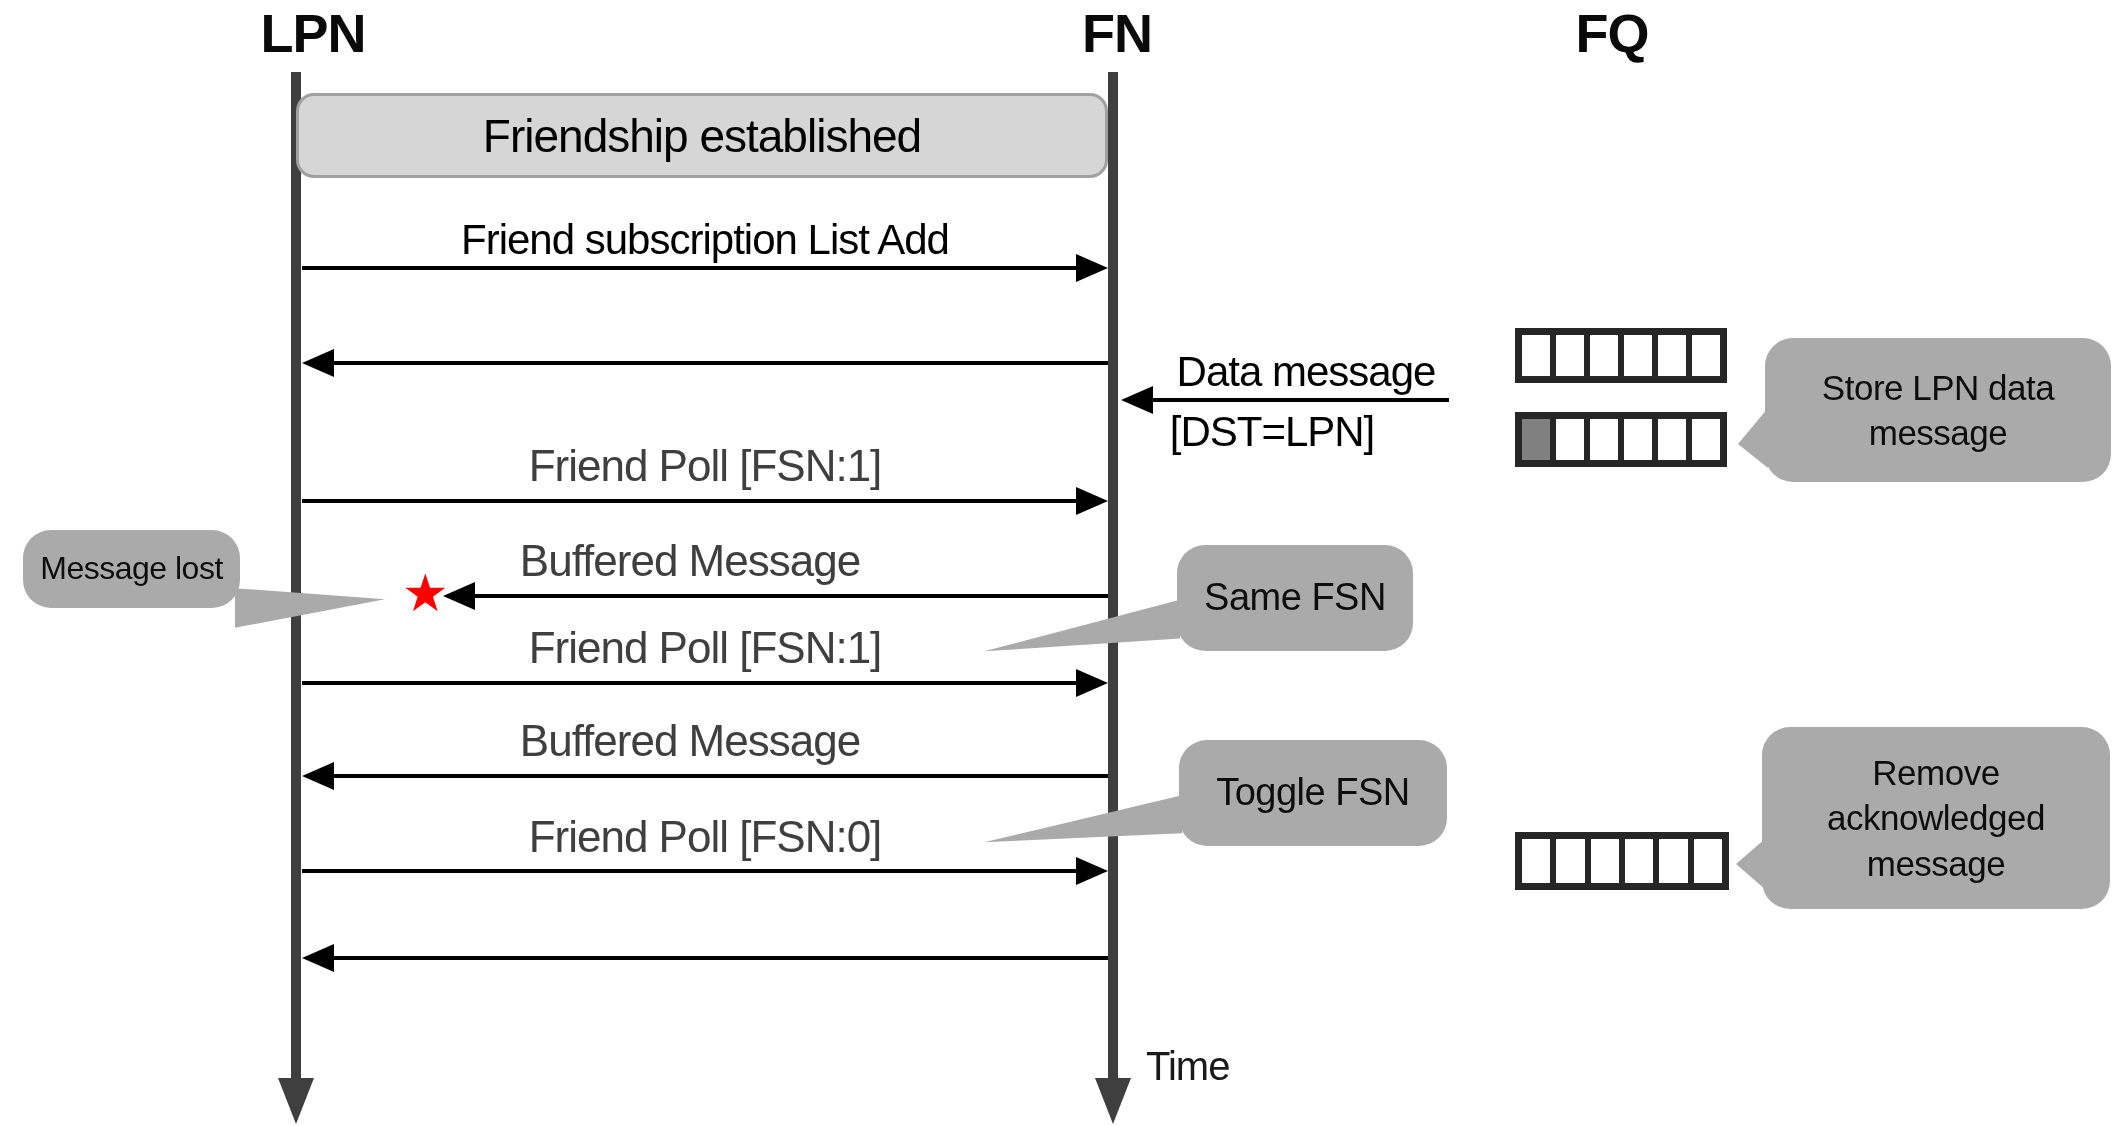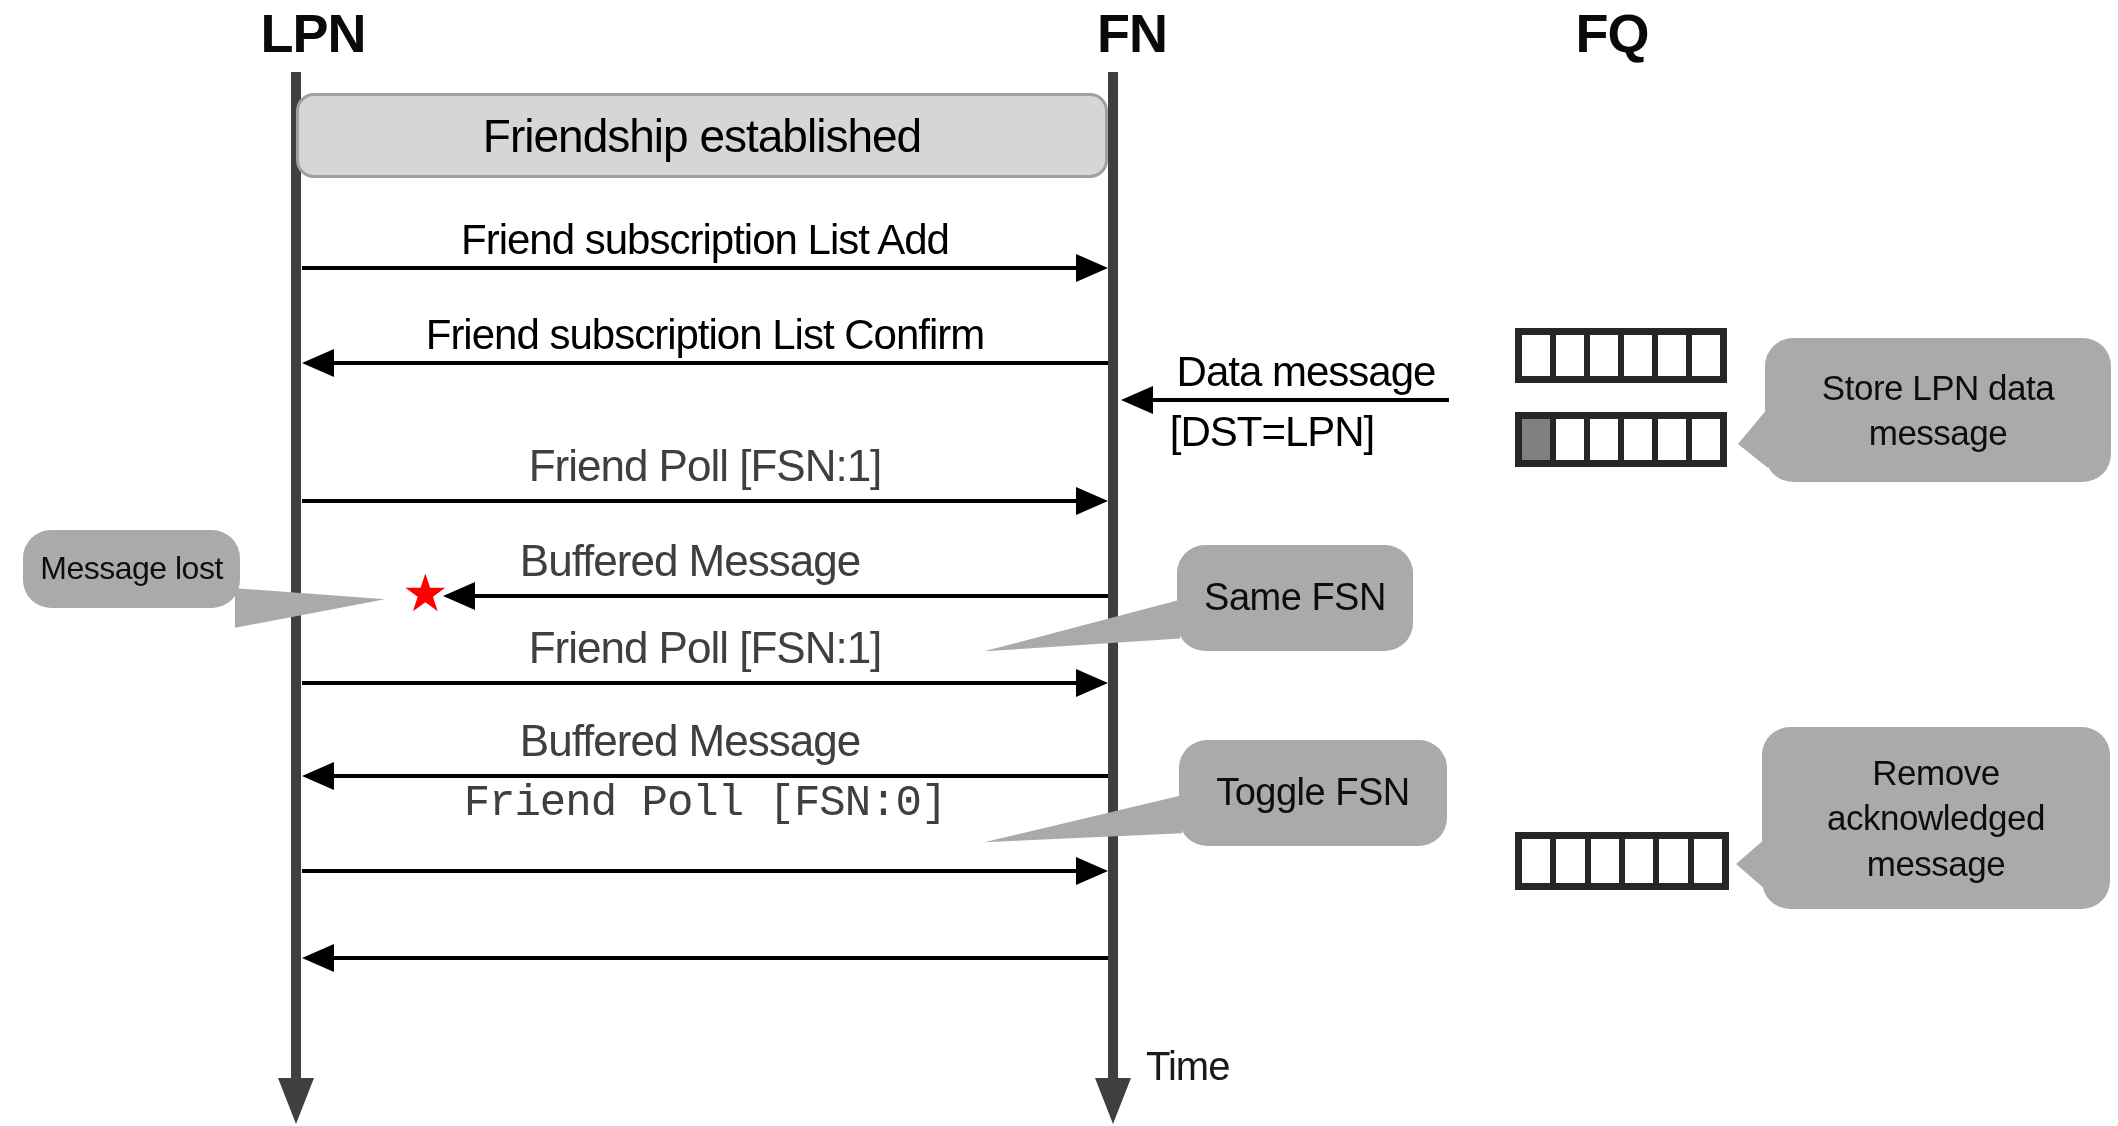--- a/index.html
+++ b/index.html
@@ -51,35 +51,34 @@
   .qcell { flex:1; background:#ffffff; }
   .qcell.filled { background:#808080; }
   .time-label { position:absolute; left:1146px; top:1044px; font-size:40px; color:#1a1a1a; letter-spacing:-1px; }
 </style>
 </head>
 <body>
 
 <div class="diagram">
 
   <div class="node-label" style="left:313px;">LPN</div>
-  <div class="node-label" style="left:1117px;margin-left:15px;">FN</div>
+  <div class="node-label" style="left:1117px;">FN</div>
   <div class="node-label" style="left:1612px;">FQ</div>
 
   <div class="lifeline" style="left:291px; top:72px; height:1008px;"></div>
   <div class="lifeline-head" style="left:278px; top:1078px;"></div>
   <div class="lifeline" style="left:1108px; top:72px; height:1008px;"></div>
   <div class="lifeline-head" style="left:1095px; top:1078px;"></div>
 
   <div class="banner">Friendship established</div>
 
   <div class="msg-label c-black" style="left:705px; top:216px;">Friend subscription List Add</div>
   <div class="line" style="left:302px; top:266px; width:780px;"></div>
   <div class="head-r" style="left:1076px; top:254px;"></div>
 
-  <div class="msg-label c-black" style="left:705px; top:311px;">Friend subscription List Confirm</div>
   <div class="line" style="left:330px; top:361px; width:778px;"></div>
   <div class="head-l" style="left:302px; top:349px;"></div>
 
   <div class="msg-label c-black" style="left:1306px; top:348px;">Data message</div>
   <div class="line" style="left:1149px; top:398px; width:300px;"></div>
   <div class="head-l" style="left:1121px; top:386px;"></div>
   <div class="msg-label c-black" style="left:1272px; top:408px;">[DST=LPN]</div>
 
   <div class="msg-label c-gray" style="left:705px; top:441px;">Friend Poll [FSN:1]</div>
   <div class="line" style="left:302px; top:499px; width:780px;"></div>
@@ -91,21 +90,21 @@
   <div class="star">★</div>
 
   <div class="msg-label c-gray" style="left:705px; top:623px;">Friend Poll [FSN:1]</div>
   <div class="line" style="left:302px; top:681px; width:780px;"></div>
   <div class="head-r" style="left:1076px; top:669px;"></div>
 
   <div class="msg-label c-gray" style="left:690px; top:716px;">Buffered Message</div>
   <div class="line" style="left:330px; top:774px; width:778px;"></div>
   <div class="head-l" style="left:302px; top:762px;"></div>
 
-  <div class="msg-label c-gray" style="left:705px; top:778px;font-family:Liberation Mono, monospace;">Friend Poll [FSN:0]</div>
+  <div class="msg-label c-gray" style="left:705px; top:812px;">Friend Poll [FSN:0]</div>
   <div class="line" style="left:302px; top:869px; width:780px;"></div>
   <div class="head-r" style="left:1076px; top:857px;"></div>
 
   <div class="line" style="left:330px; top:956px; width:778px;"></div>
   <div class="head-l" style="left:302px; top:944px;"></div>
 
   <div class="queue" style="left:1515px; top:328px; width:212px; height:55px;">
       <span class="qcell"></span>
       <span class="qcell"></span>
       <span class="qcell"></span>

